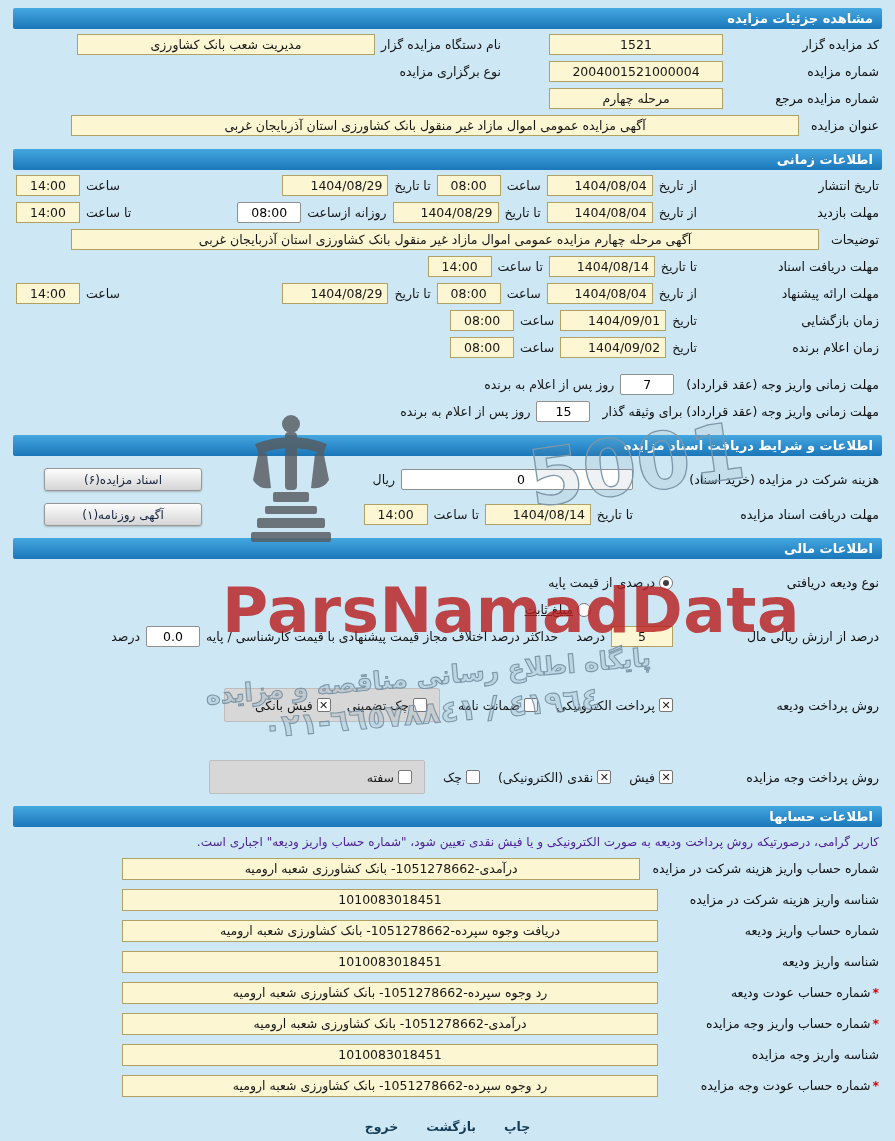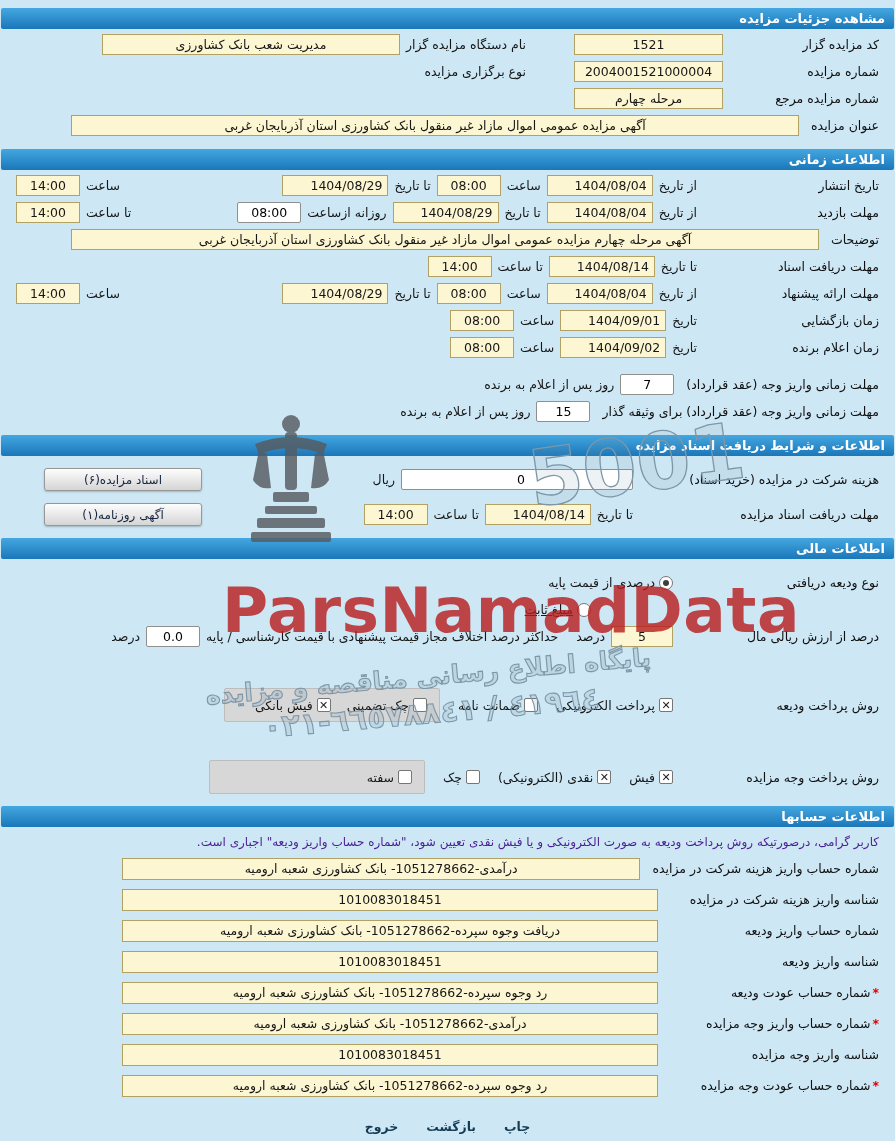--- a/index.html
+++ b/index.html
@@ -6,41 +6,41 @@
   html,body{width:895px;height:1141px;}
   body{
     background:#cde7f4;
     font-family:"DejaVu Sans",sans-serif;
     color:#161616;
     overflow:hidden;
     position:relative;
     direction:rtl;
   }
   .secbar{
-    margin:12px 1px 4px;
+    margin:12px 13px 4px;
     background:linear-gradient(#44a7e0,#1a77ba);
     color:#fff;font-size:13px;font-weight:bold;
     padding:3px 9px;border-radius:2px;
     position:relative;z-index:1;text-align:right;
   }
   .secbar.first{margin-top:8px;}
   .row{
     display:flex;align-items:center;column-gap:6px;
     margin:4px 16px 0;min-height:23px;font-size:12.5px;
     position:relative;z-index:1;
   }
   .rlabel{min-width:var(--lw,150px);text-align:right;padding-left:6px;color:#101010;}
   .rlabel.natural{min-width:0;}
   .sec-top{--lw:150px;} .sec-time{--lw:176px;} .sec-docs{--lw:240px;}
   .sec-fin{--lw:200px;} .sec-acc{--lw:215px;}
   .ybox{
     background:#fdf6d2;border:1px solid #b1a163;border-radius:0;
     height:21px;line-height:19px;text-align:center;padding:0 5px;white-space:nowrap;
   }
-  .w172{width:149px;} .w296{width:298px;} .w-date{width:106px;padding-left:32px;} .w-time{width:64px;} .w60{width:62px;}
+  .w172{width:174px;} .w296{width:298px;} .w-date{width:106px;padding-left:32px;} .w-time{width:64px;} .w60{width:62px;}
   .grow{flex:1;}
   .ml55{margin-left:55px;}
   input.wbox{
     background:#fff;border:1px solid #8f8f8f;border-radius:2px;height:21px;
     font:inherit;font-size:12.5px;text-align:center;direction:rtl;
   }
   .w52{width:54px;} .w230{width:232px;text-align:right;padding-left:8px;}
   .lbl2gap{margin-right:42px;}
   .group{display:flex;align-items:center;column-gap:6px;}
   .push-left{margin-right:auto;}

